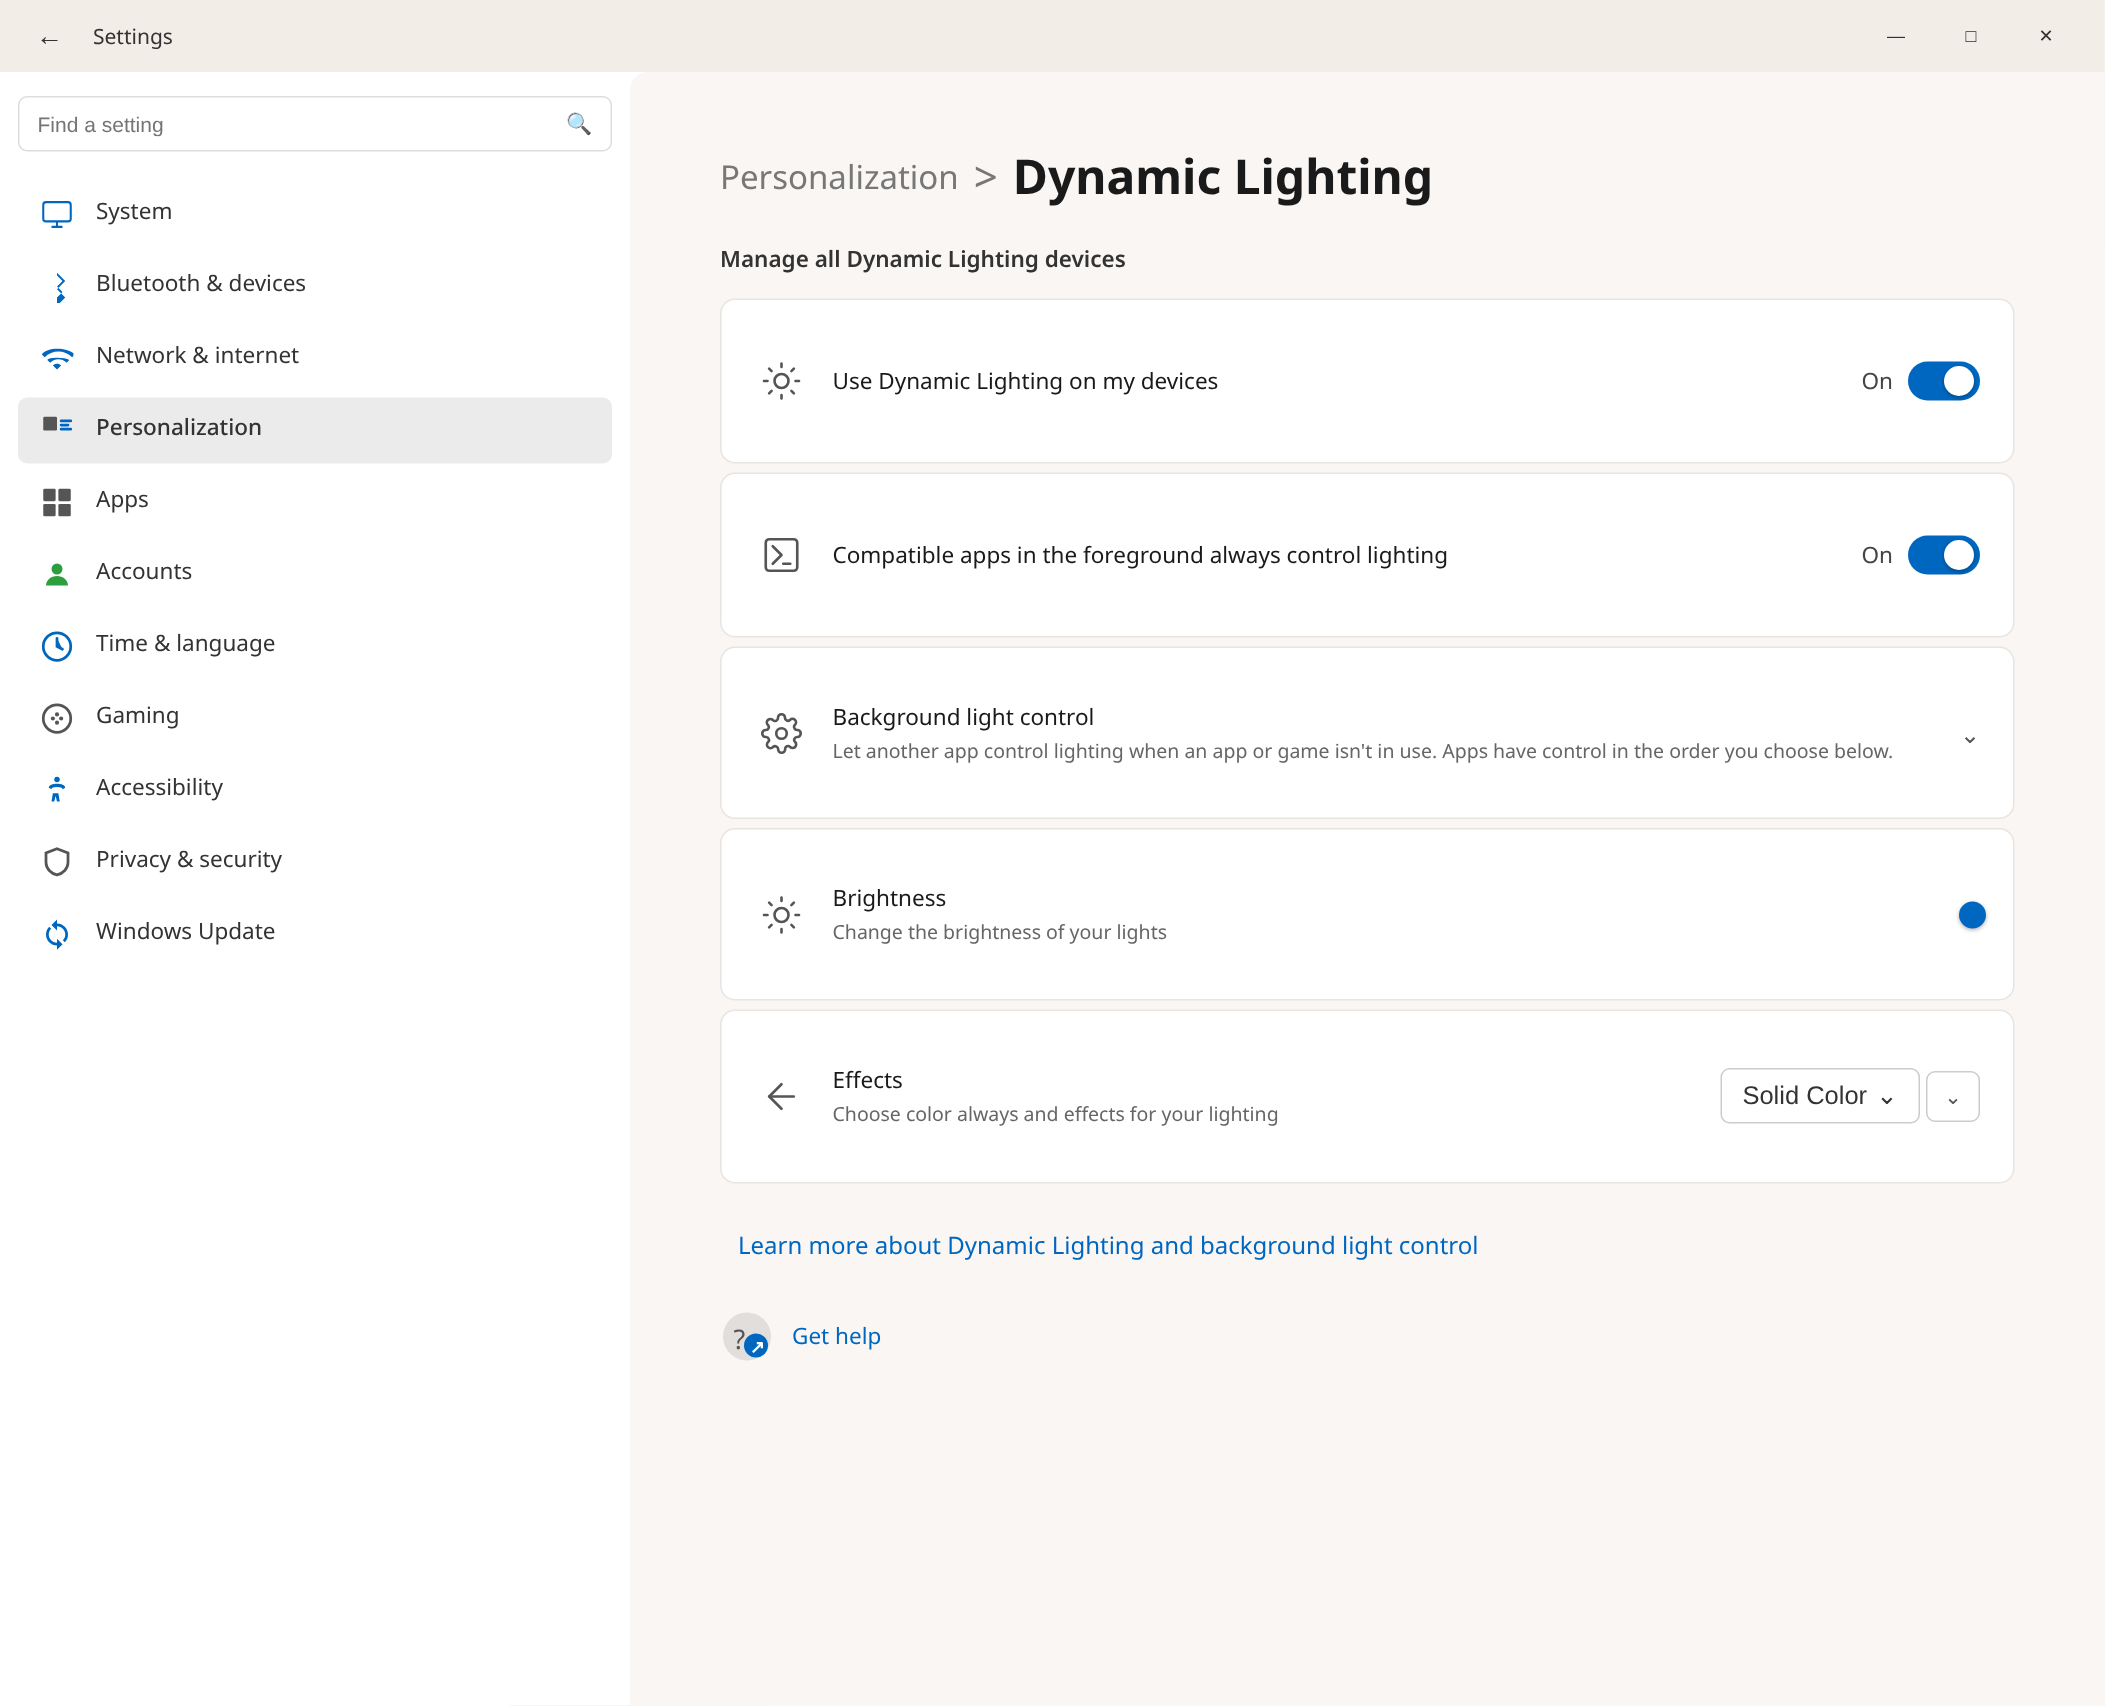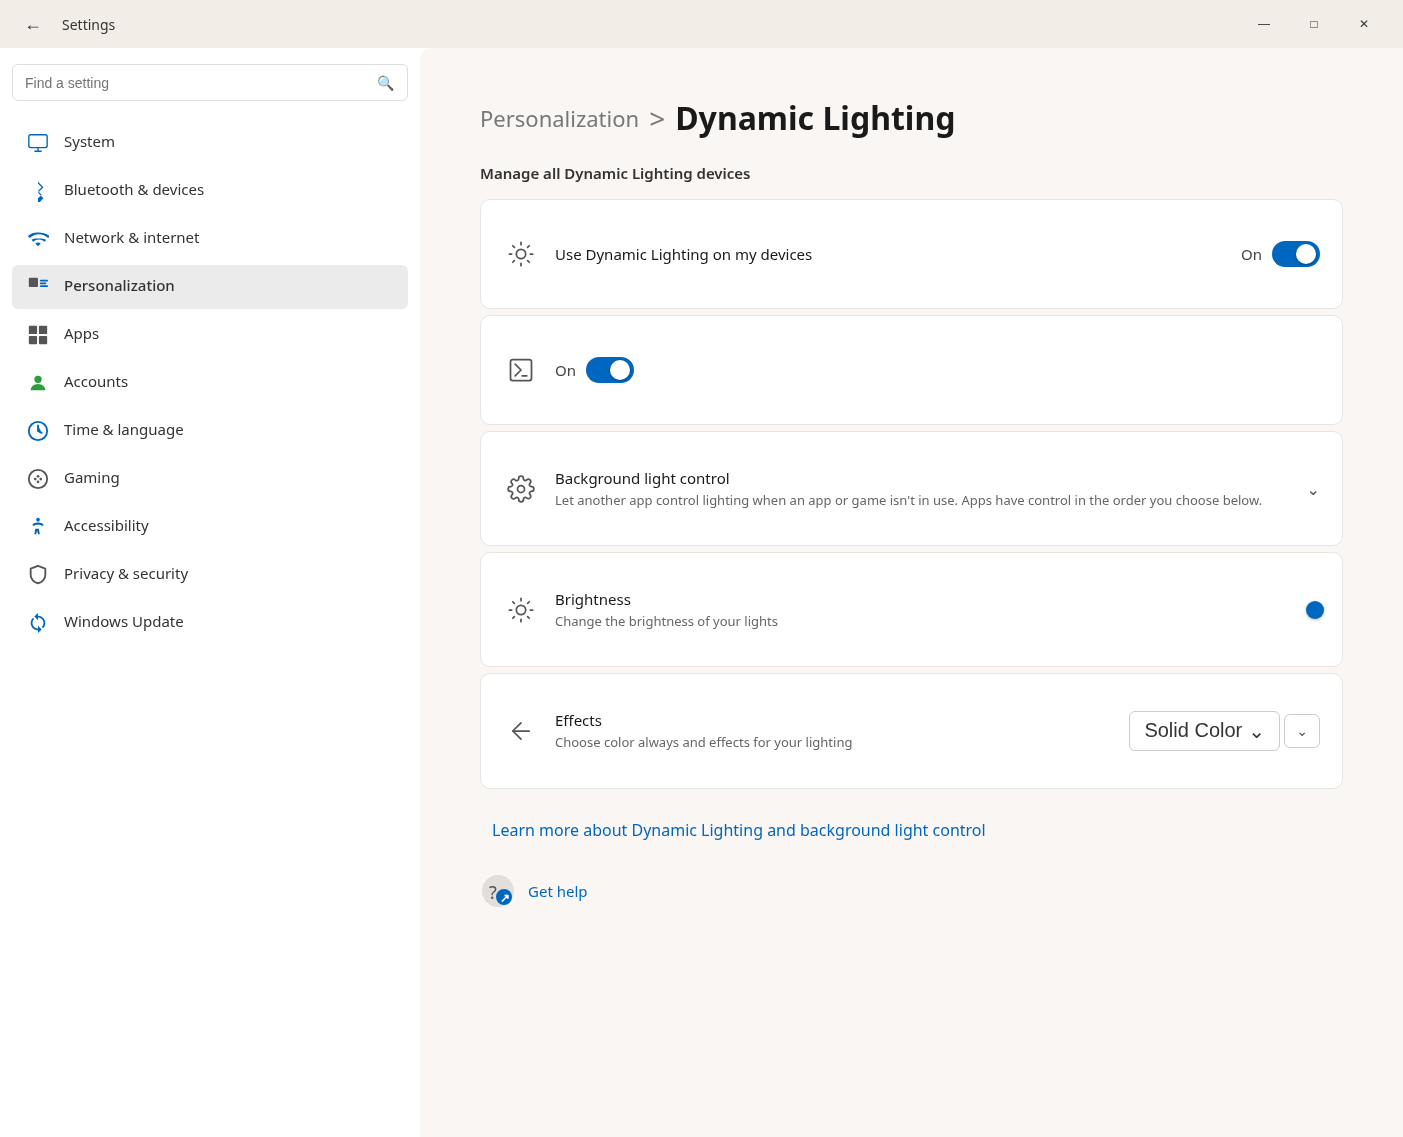--- a/index.html
+++ b/index.html
@@ -271,21 +271,21 @@
       gap: 4px;
     }
     .dropdown-btn {
       display: flex;
       align-items: center;
       gap: 6px;
       padding: 7px 14px;
       border: 1px solid #ccc;
       border-radius: 6px;
       background: white;
-      font-size: 20px;
+      font-size: 17px;
       color: #333;
       cursor: pointer;
     }
     .expand-btn {
       width: 36px;
       height: 34px;
       border: 1px solid #ccc;
       border-radius: 6px;
       background: white;
       display: flex;
@@ -491,20 +491,23 @@
     </div>
 
     
     <div class="card">
       <div class="card-icon">
         <svg viewBox="0 0 24 24" fill="none" stroke="#555" stroke-width="1.5">
           <rect x="3" y="3" width="18" height="18" rx="2"></rect>
           <path d="M7 7l5 5-5 5M13 17h4" stroke-linecap="round" stroke-linejoin="round"></path>
         </svg>
       </div>
+      <div class="card-content">
+        <div class="card-title">Compatible apps in the foreground always control lighting</div>
+      </div>
       <div class="card-right">
         <span class="on-label">On</span>
         <div class="toggle"></div>
       </div>
     </div>
 
     
     <div class="card">
       <div class="card-icon">
         <svg viewBox="0 0 24 24" fill="none" stroke="#555" stroke-width="1.5">

